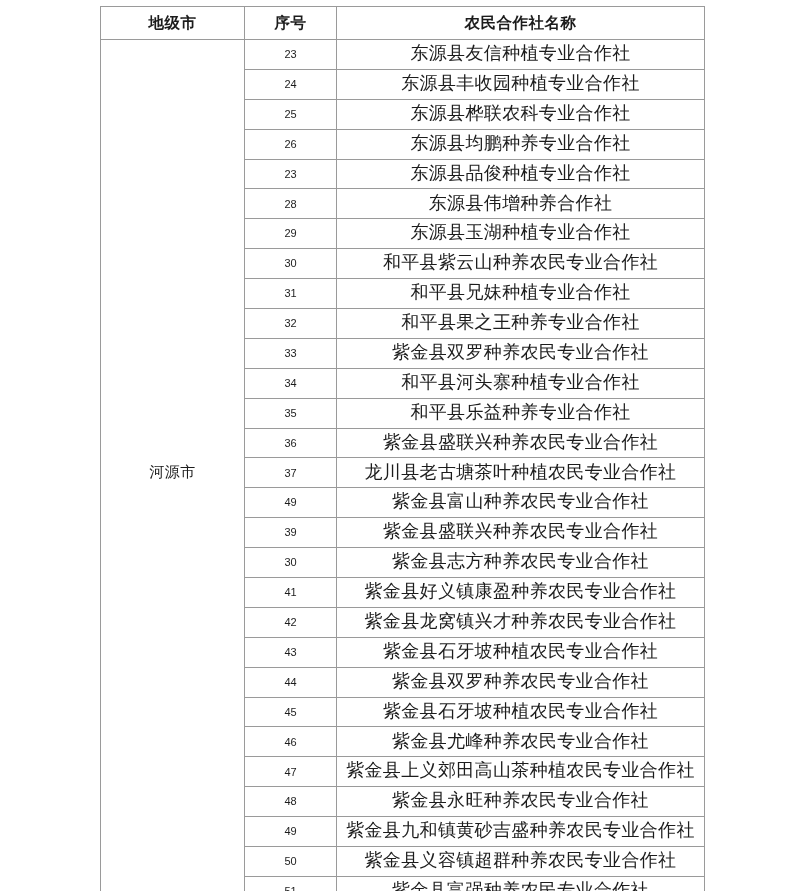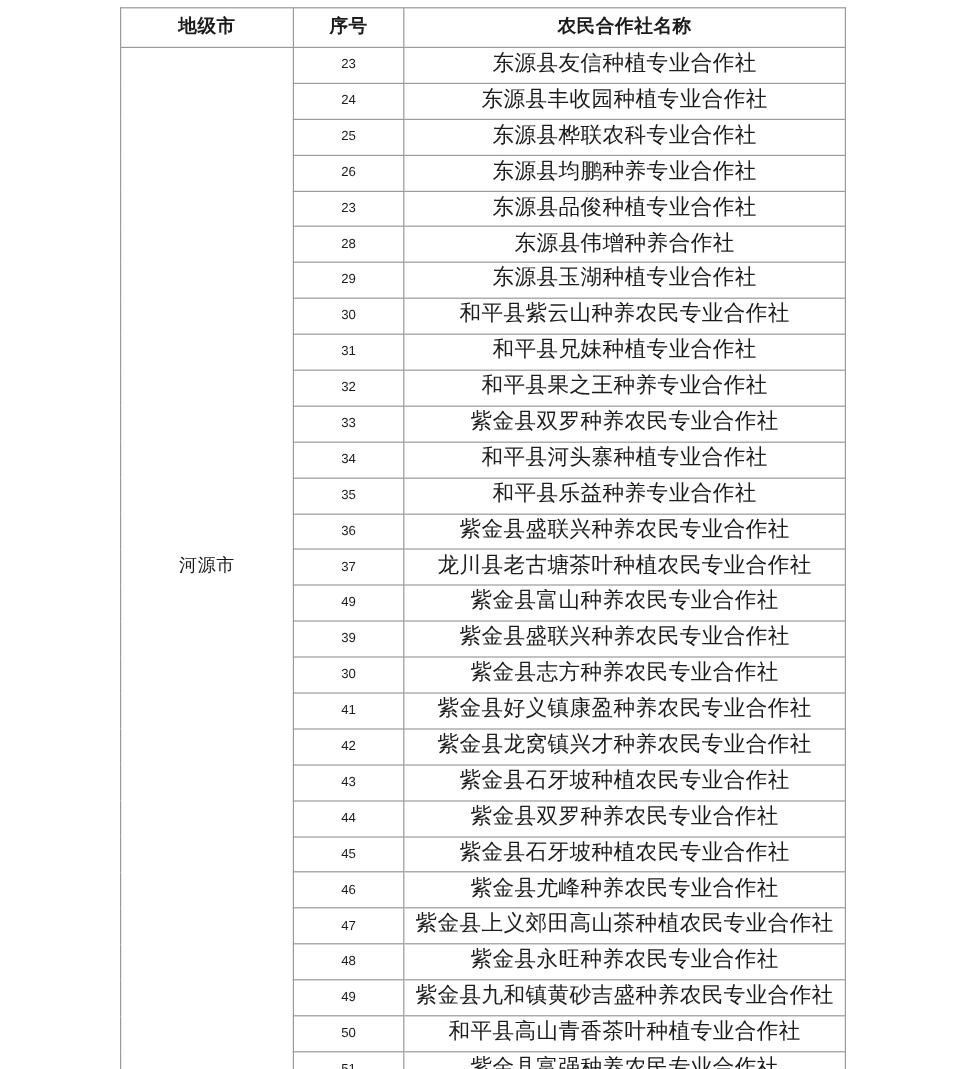--- a/index.html
+++ b/index.html
@@ -194,21 +194,21 @@
           <tr>
             <td class="index-cell">48</td>
             <td class="name-cell">紫金县永旺种养农民专业合作社</td>
           </tr>
           <tr>
             <td class="index-cell">49</td>
             <td class="name-cell">紫金县九和镇黄砂吉盛种养农民专业合作社</td>
           </tr>
           <tr>
             <td class="index-cell">50</td>
-            <td class="name-cell">和平县高山青香茶叶种植专业合作社</td>
+            <td class="name-cell">紫金县义容镇超群种养农民专业合作社</td>
           </tr>
           <tr>
             <td class="index-cell">51</td>
             <td class="name-cell">紫金县富强种养农民专业合作社</td>
           </tr>
         </tbody>
     </table>
   </div>
 </div>
 

